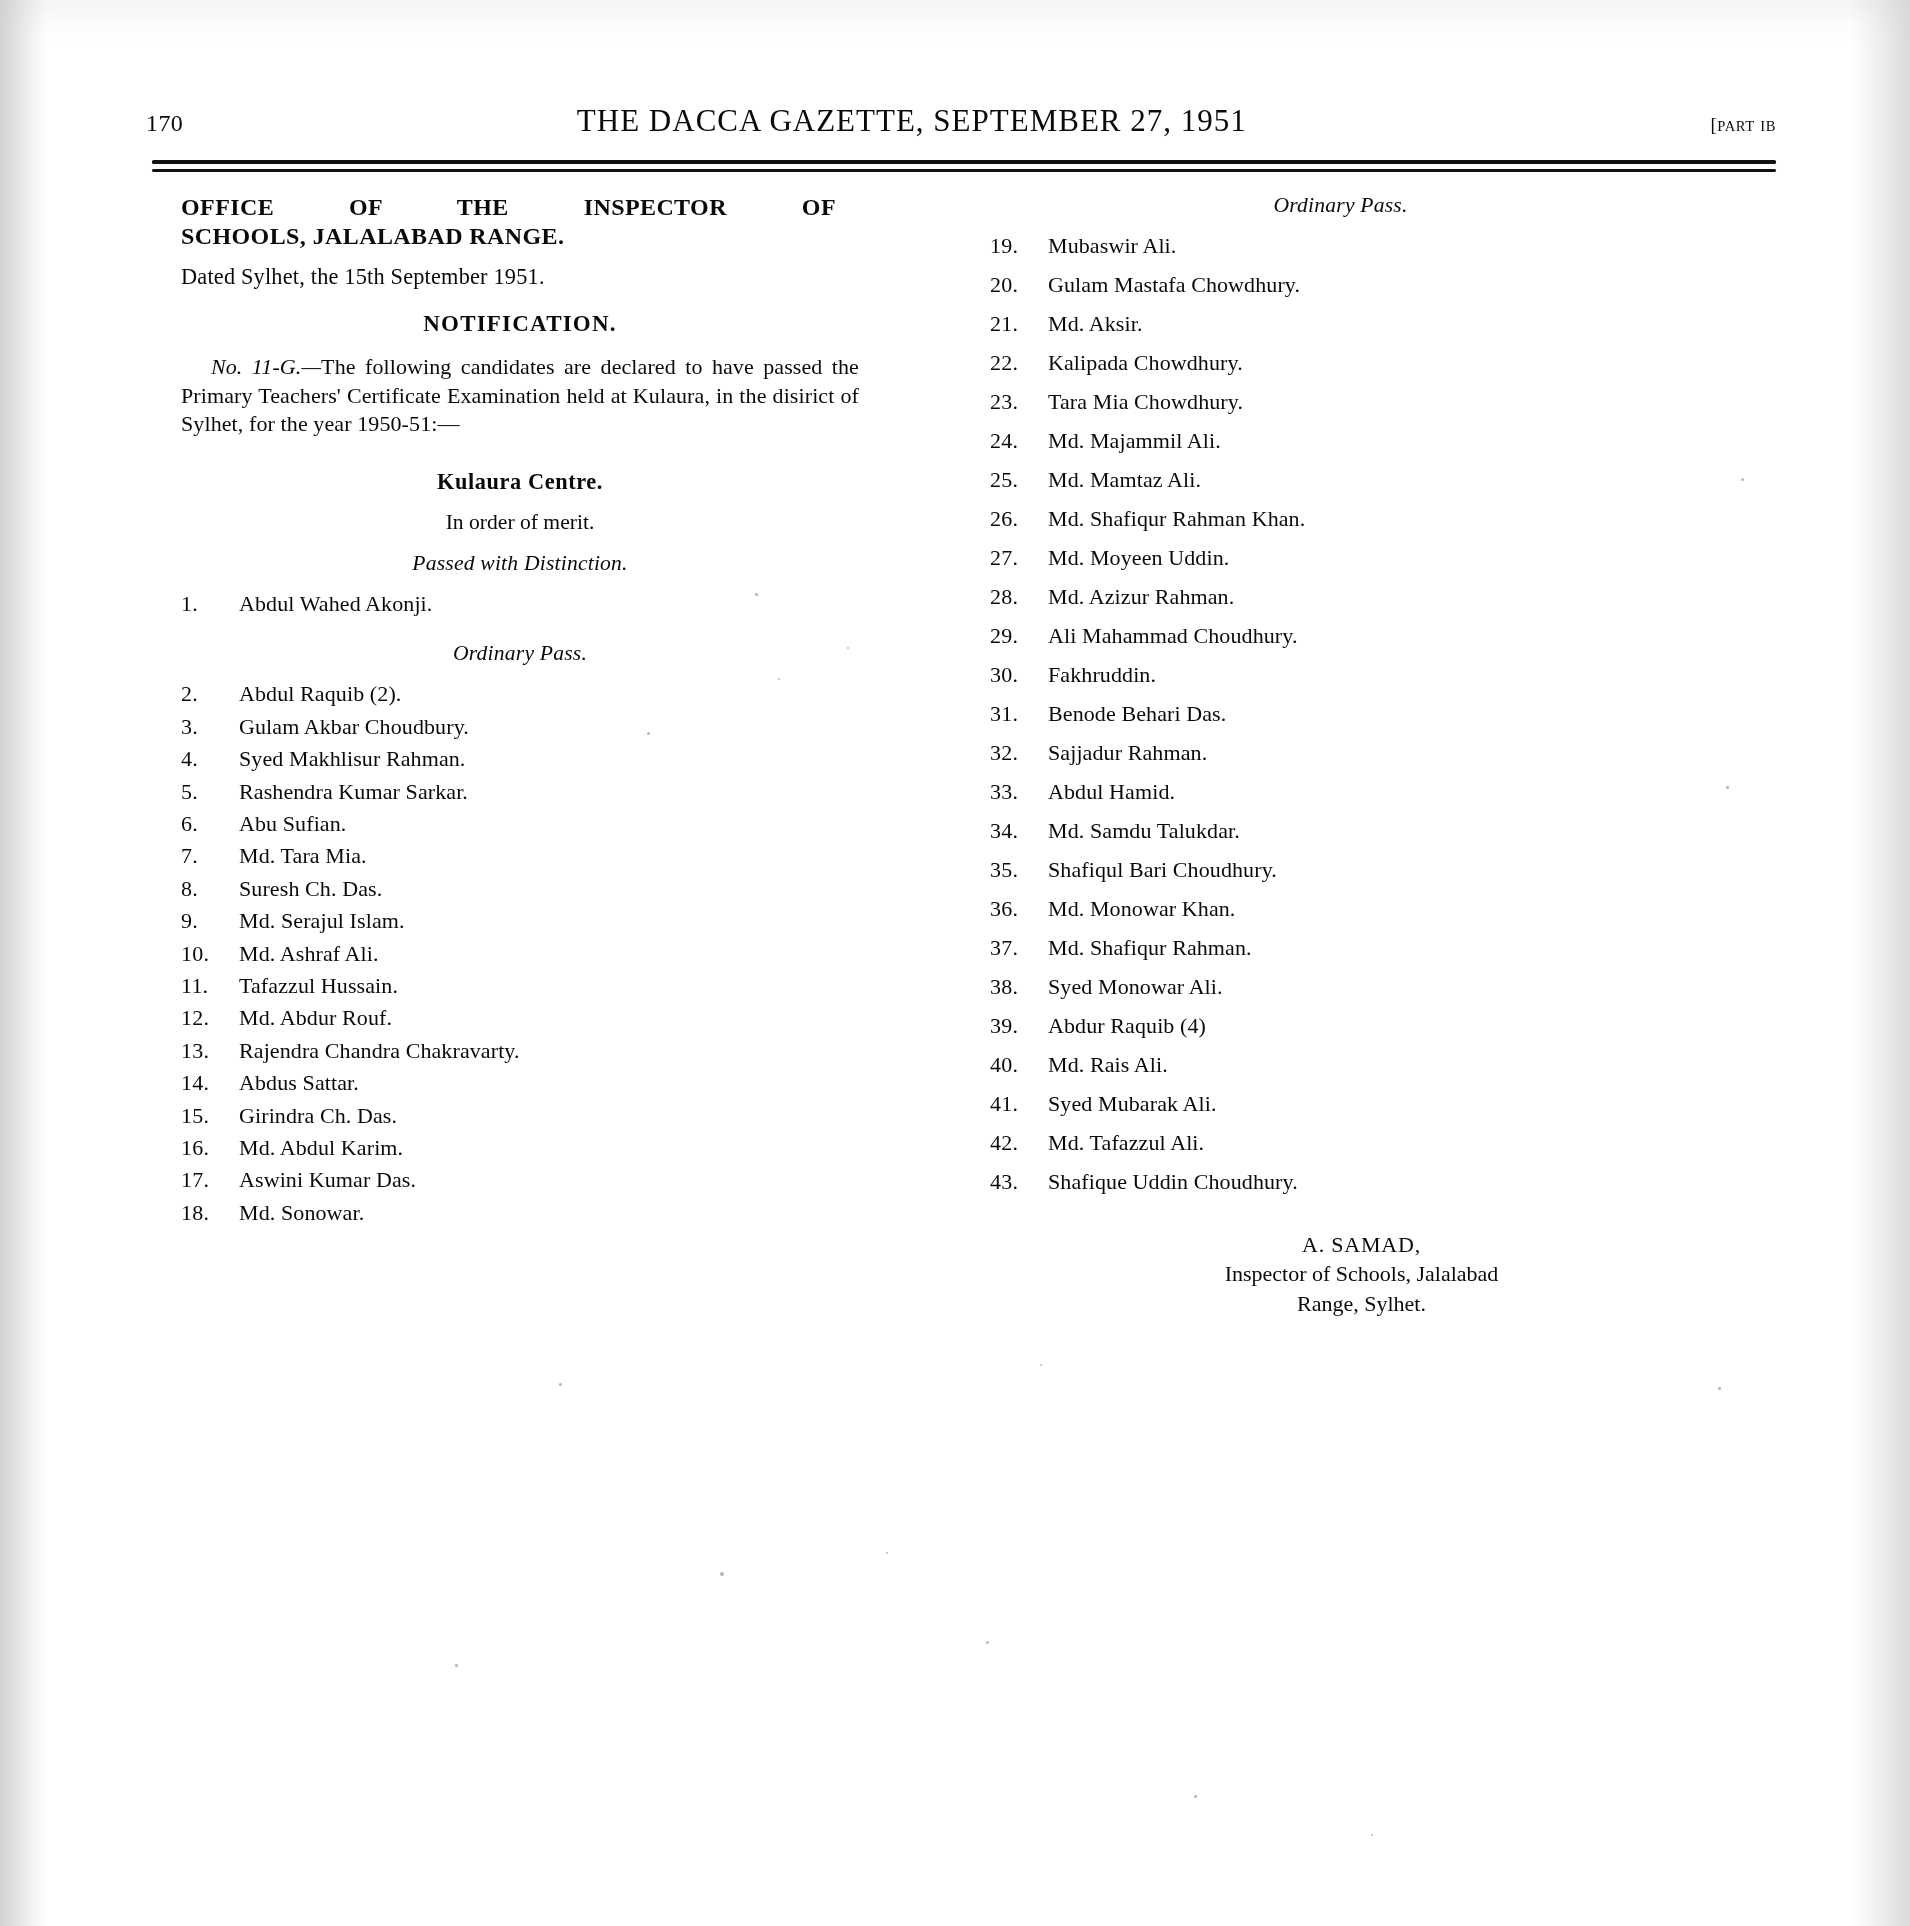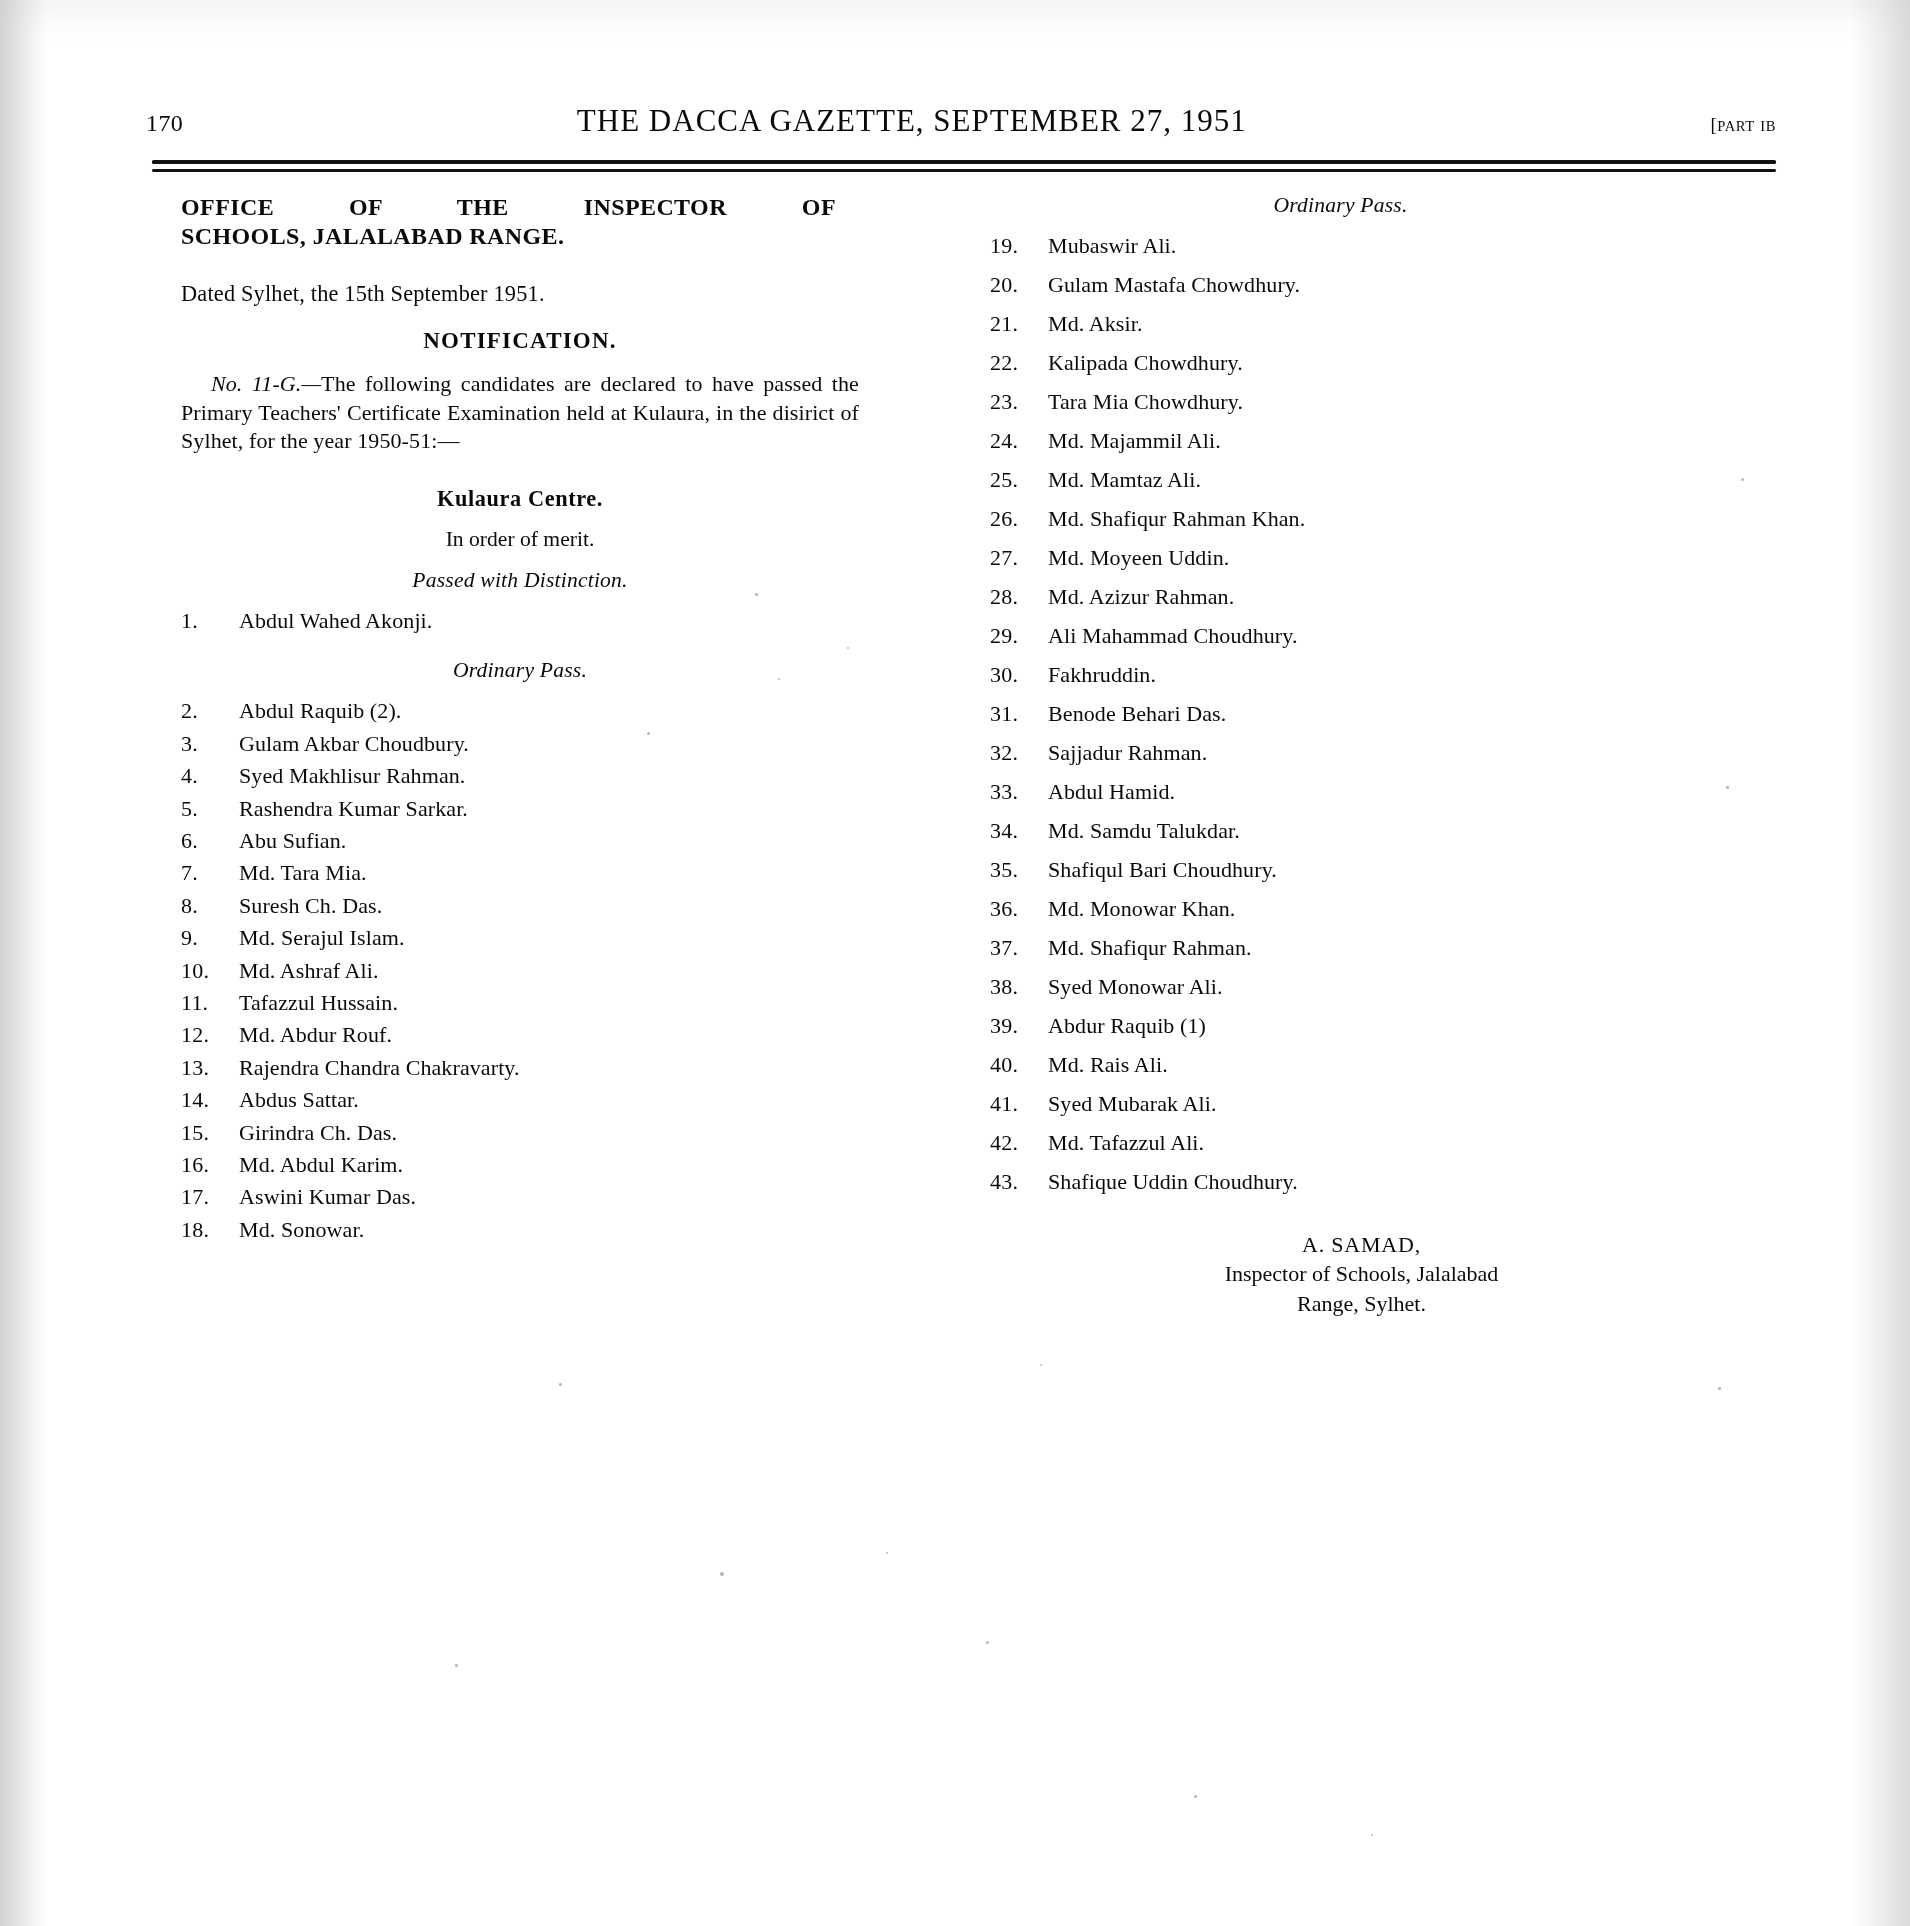--- a/index.html
+++ b/index.html
@@ -96,21 +96,21 @@
   }
   .col-left  { left: 0; }
   .col-right { left: 809px; }
 
   .office-head {
     font-size: 24px;
     font-weight: bold;
     letter-spacing: 0.4px;
     line-height: 1.22;
     text-align: left;
-    margin: 0 0 29px 0;
+    margin: 0 0 12px 0;
   }
   .office-head .l1 {
     display: block;
     text-align: justify;
     text-align-last: justify;
     width: 655px;
   }
   .office-head .l2 { display: block; }
 
   .dateline {
@@ -408,21 +408,21 @@
           <li>
             <span class="num">37.</span>
             <span class="nm">Md. Shafiqur Rahman.</span>
           </li>
           <li>
             <span class="num">38.</span>
             <span class="nm">Syed Monowar Ali.</span>
           </li>
           <li>
             <span class="num">39.</span>
-            <span class="nm">Abdur Raquib (1)</span>
+            <span class="nm">Abdur Raquib (4)</span>
           </li>
           <li>
             <span class="num">40.</span>
             <span class="nm">Md. Rais Ali.</span>
           </li>
           <li>
             <span class="num">41.</span>
             <span class="nm">Syed Mubarak Ali.</span>
           </li>
           <li>

